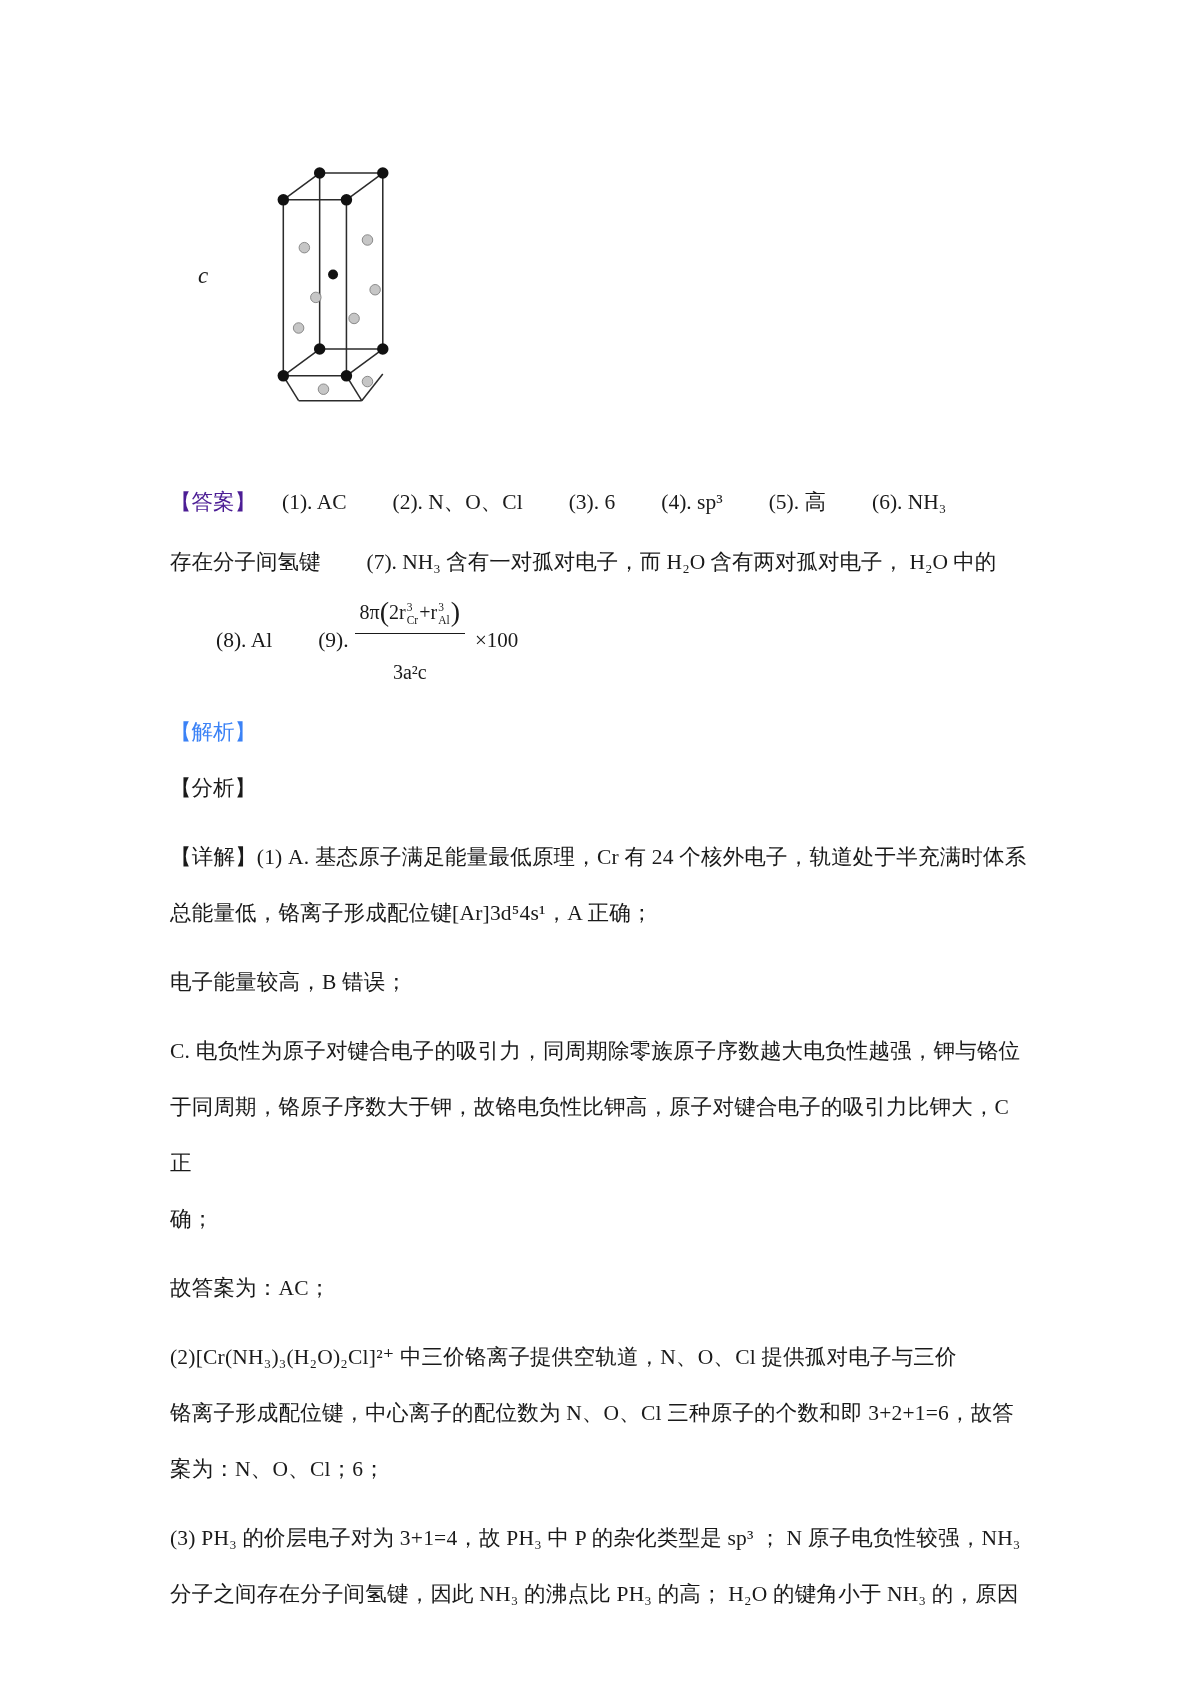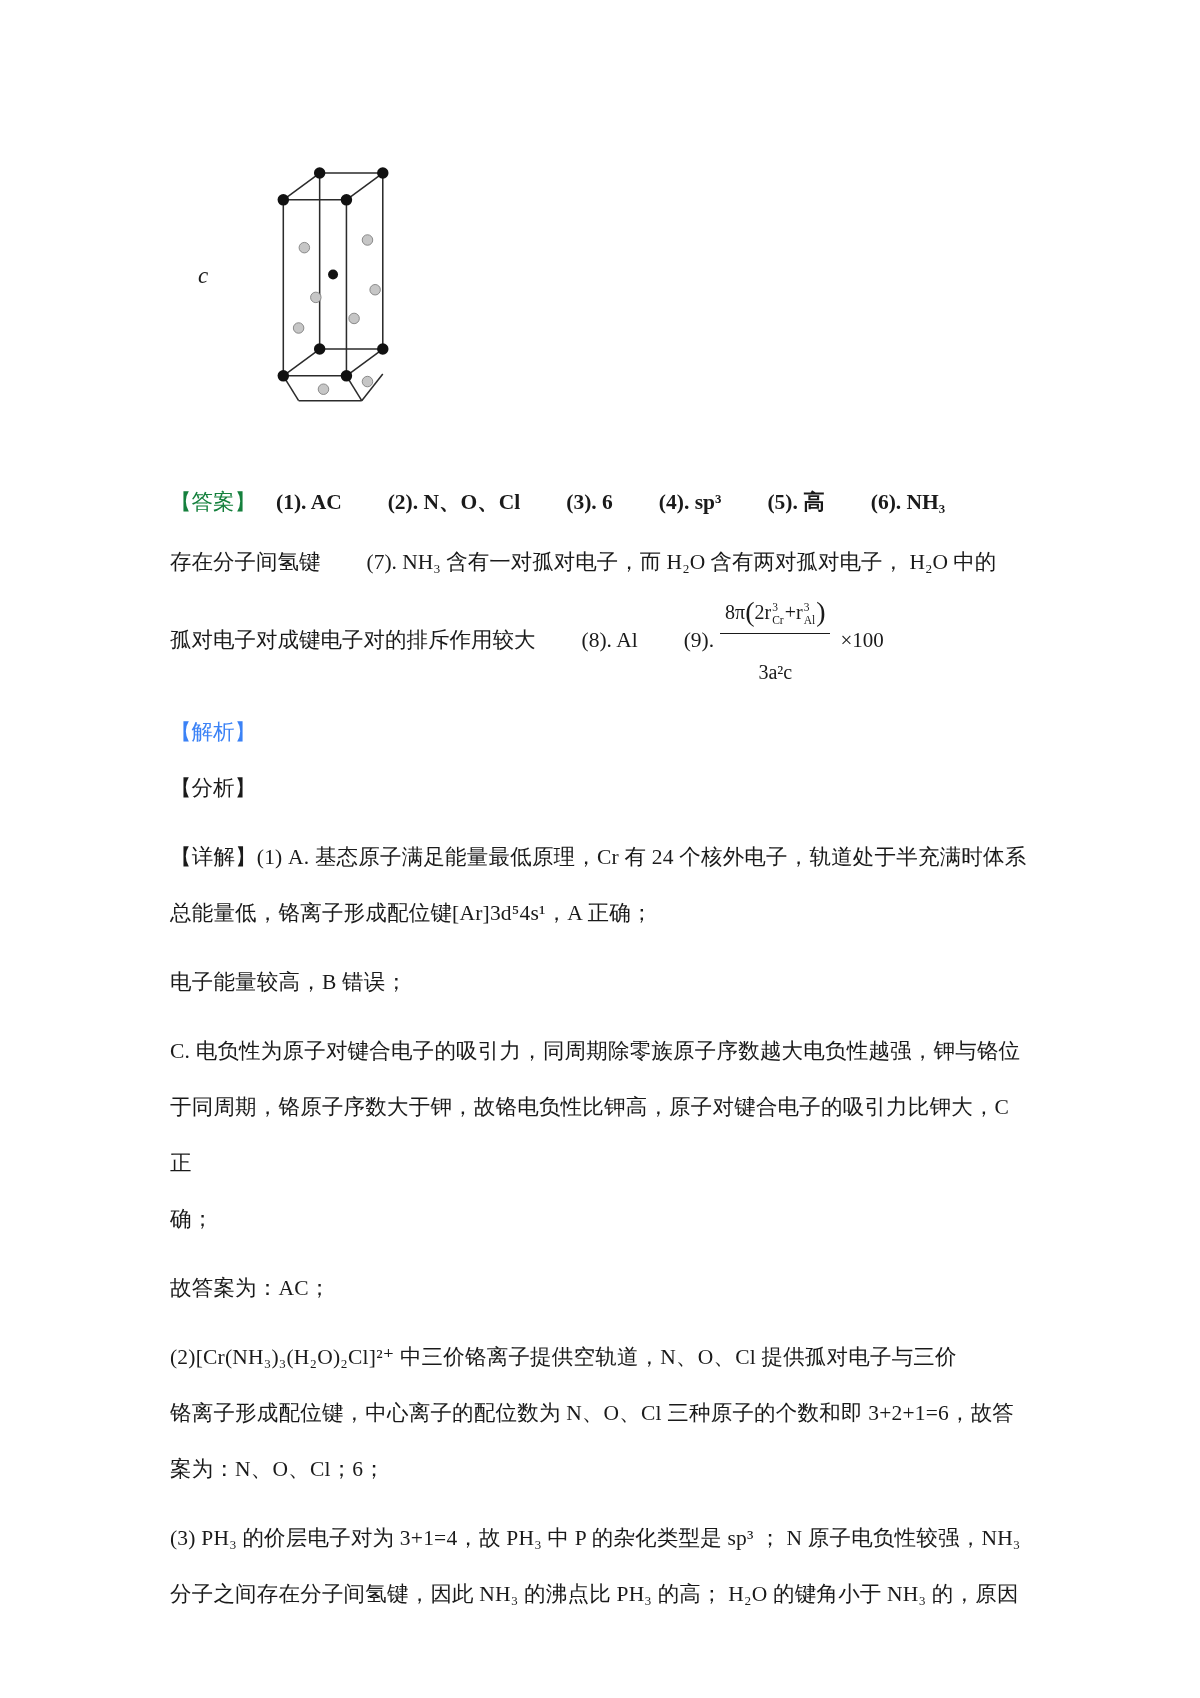--- a/index.html
+++ b/index.html
@@ -26,22 +26,22 @@
   .axis-label {
     font-style:italic;
     font-size:23px;
     transform:translateY(-8px);
   }
 
   
   .answer-block { margin-top:44px; }
   .ans-line { font-size:21.5px; line-height:60px; white-space:nowrap; }
   .ans-line1 { display:flex; align-items:baseline; }
-  .ans-label { color:#15803d; margin-right:20px; }
-  .ans-item { margin-right:46px;font-weight:bold; }
+  .ans-label { color:#4c1d95; margin-right:26px; }
+  .ans-item { margin-right:46px; }
   .ans-item:last-child { margin-right:0; }
   .gap-wide { display:inline-block; width:46px; }
   .ans-line3 { display:flex; align-items:center; height:96px; }
 
   
   .fraction {
     display:inline-flex; flex-direction:column; align-items:center;
     font-size:20px; line-height:1.25; margin:0 6px; vertical-align:middle;text-align:right;
   }
   .fraction .num {
@@ -122,21 +122,20 @@
       <span class="ans-item">(2). N、O、Cl</span>
       <span class="ans-item">(3). 6</span>
       <span class="ans-item">(4). sp³</span>
       <span class="ans-item">(5). 高</span>
       <span class="ans-item">(6). NH₃</span>
     </div>
     <div class="ans-line">
       <span>存在分子间氢键</span><span class="gap-wide"></span><span>(7). NH₃ 含有一对孤对电子，而 H₂O 含有两对孤对电子， H₂O 中的</span>
     </div>
     <div class="ans-line ans-line3">
-      <span>孤对电子对成键电子对的排斥作用较大</span>
       <span class="gap-wide"></span>
       <span>(8). Al</span>
       <span class="gap-wide"></span>
       <span>(9).</span>
       <span class="fraction">
         <span class="num">
           <span>8π</span>
           <span class="bigparen">(</span>
           <span>2r</span>
           <span class="supsub">

